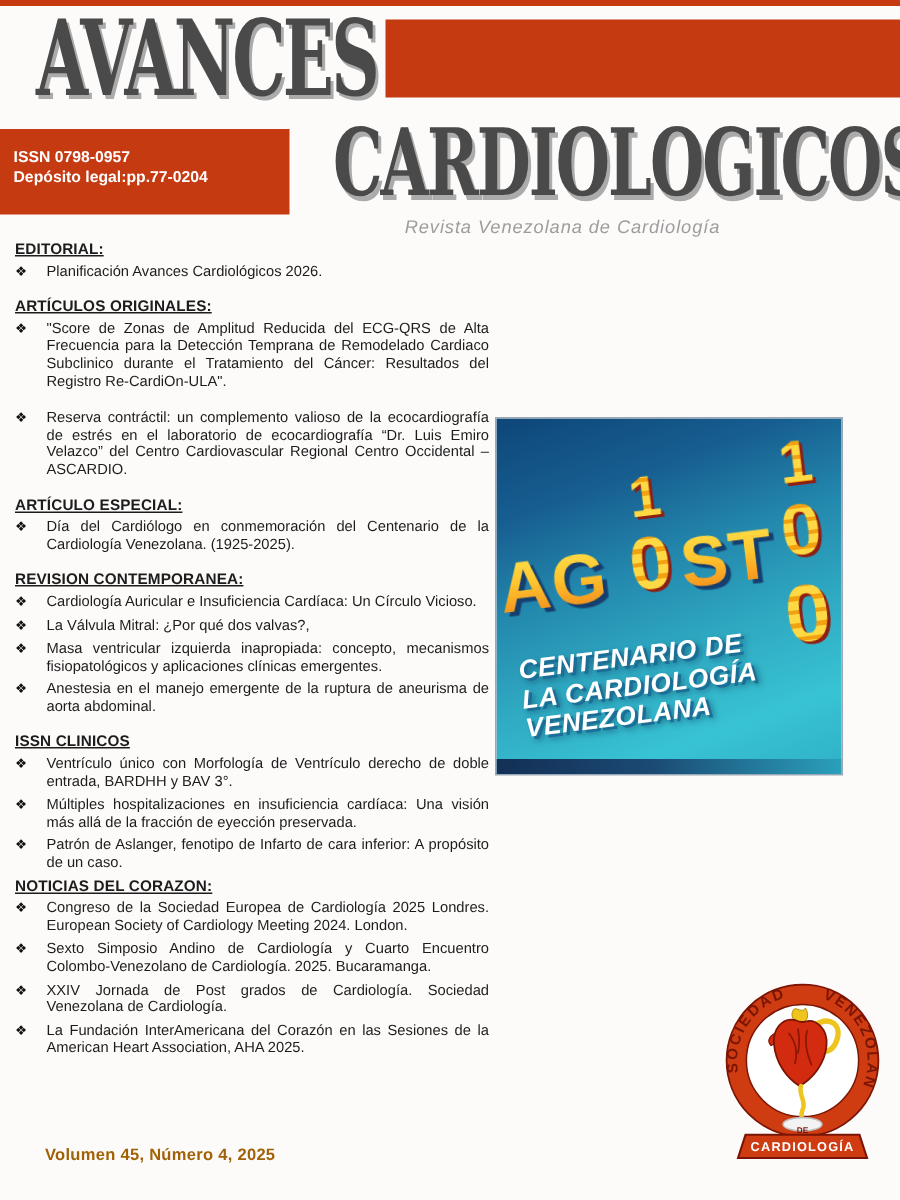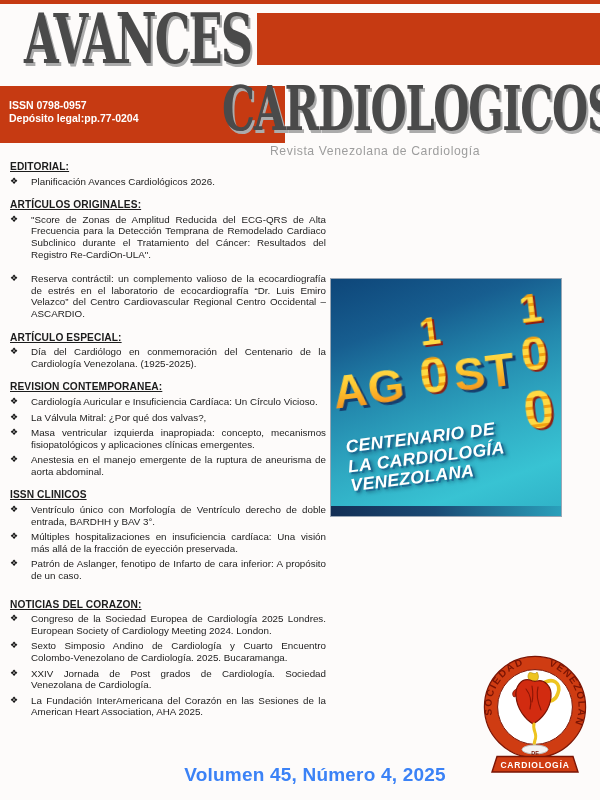--- a/index.html
+++ b/index.html
@@ -13,33 +13,33 @@
   .top-strip { position:absolute; left:0; top:0; width:600px; height:4px; background:#c63a12; }
   .red-block-top { position:absolute; left:257px; top:13px; width:343px; height:52px; background:#c63a12; }
   .title-avances {
     position:absolute; left:24px; top:2px; height:76px;
     font-family:"DejaVu Serif", serif; font-weight:bold; font-size:70px; line-height:74px;
     color:#4a4a4a; letter-spacing:-3px; white-space:nowrap;
     transform:scaleX(0.64); transform-origin:left top;
     text-shadow:3px 3px 0 #ababab;
   }
   .red-block-left {
-    position:absolute; left:0; top:86px; width:285px; height:57px; background:#c63a12;
+    position:absolute; left:0; top:86px; width:193px; height:57px; background:#c63a12;
     color:#ffffff; padding:13px 0 0 9px; font-weight:bold; font-size:10.5px; line-height:13px;
   }
   .title-cardiologicos {
     position:absolute; left:222px; top:76px; height:70px;
     font-family:"DejaVu Serif", serif; font-weight:bold; font-size:62px; line-height:66px;
     color:#4a4a4a; letter-spacing:-2px; white-space:nowrap;
     transform:scaleX(0.67); transform-origin:left top;
     text-shadow:3px 3px 0 #ababab;
   }
   .subtitle {
     position:absolute; left:220px; top:144px; width:310px; text-align:center;
-    color:#9d9d9d; font-size:12.2px; line-height:14px; letter-spacing:0.6px;
+    color:#9d9d9d; font-size:12.2px; line-height:14px; letter-spacing:0.6px;font-style:italic;
   }
   
   .toc { position:absolute; left:10px; top:161px; width:316px; font-size:9.8px; line-height:11.6px; }
   .toc-header {
     font-size:10.2px; font-weight:bold; text-decoration:underline;
     margin:12px 0 3px 0; letter-spacing:0.1px;
   }
   .toc-header.first { margin-top:0; }
   .toc-item { display:flex; margin-bottom:4px; }
   .toc-item.gap-lg { margin-bottom:13px; }
@@ -76,22 +76,22 @@
   .digit-r-0a  { left:193px; top:44px; font-size:48px; line-height:48px; }
   .digit-r-0b  { left:189px; top:96px; font-size:54px; line-height:54px; }
   .poster-caption {
     position:absolute; left:8px; top:128px;
     color:#ffffff; font-weight:bold; font-style:italic;
     font-size:17.5px; line-height:19.5px; letter-spacing:0.4px; white-space:nowrap;
     text-shadow:2px 2px 0 #1c6e96, 3px 3px 4px rgba(10,40,70,0.55);
   }
   
   .footer-volume {
-    position:absolute; left:30px; top:764px; width:570px; text-align:center;
-    font-weight:bold; font-size:19px; color:#3b82f6; letter-spacing:0.2px;
+    position:absolute; left:30px; top:764px; width:570px; 
+    font-weight:bold; font-size:11px; color:#a16207; letter-spacing:0.2px;
   }
   .logo { position:absolute; left:480px; top:650px; width:112px; height:128px; }
 </style>
 </head>
 <body>
 
 <div class="page">
 
   <div class="top-strip"></div>
   <div class="red-block-top"></div>
@@ -158,21 +158,21 @@
     </div>
     <div class="toc-item">
       <span class="toc-bullet">❖</span>
       <span class="toc-text">Múltiples hospitalizaciones en insuficiencia cardíaca: Una visión más allá de la fracción de eyección preservada.</span>
     </div>
     <div class="toc-item">
       <span class="toc-bullet">❖</span>
       <span class="toc-text">Patrón de Aslanger, fenotipo de Infarto de cara inferior: A propósito de un caso.</span>
     </div>
 
-    <div class="toc-header" style="margin-top:17px">NOTICIAS DEL CORAZON:</div>
+    <div class="toc-header" style="margin-top:4px">NOTICIAS DEL CORAZON:</div>
     <div class="toc-item">
       <span class="toc-bullet">❖</span>
       <span class="toc-text">Congreso de la Sociedad Europea de Cardiología 2025 Londres. European Society of Cardiology Meeting 2024. London.</span>
     </div>
     <div class="toc-item">
       <span class="toc-bullet">❖</span>
       <span class="toc-text">Sexto Simposio Andino de Cardiología y Cuarto Encuentro Colombo-Venezolano de Cardiología. 2025. Bucaramanga.</span>
     </div>
     <div class="toc-item">
       <span class="toc-bullet">❖</span>

